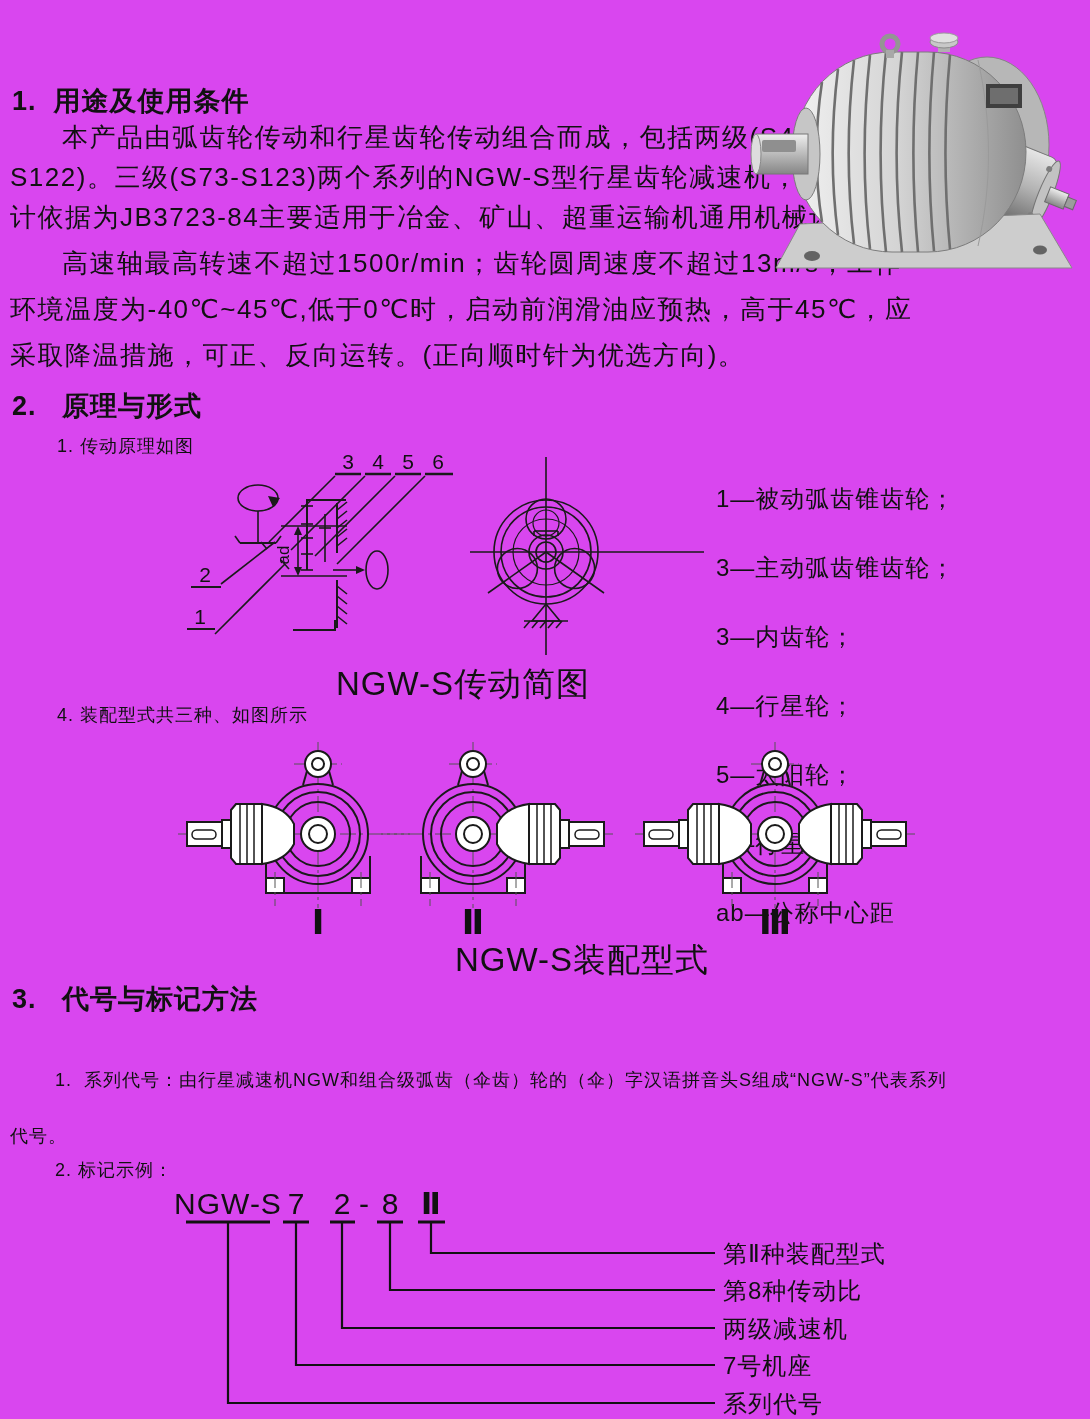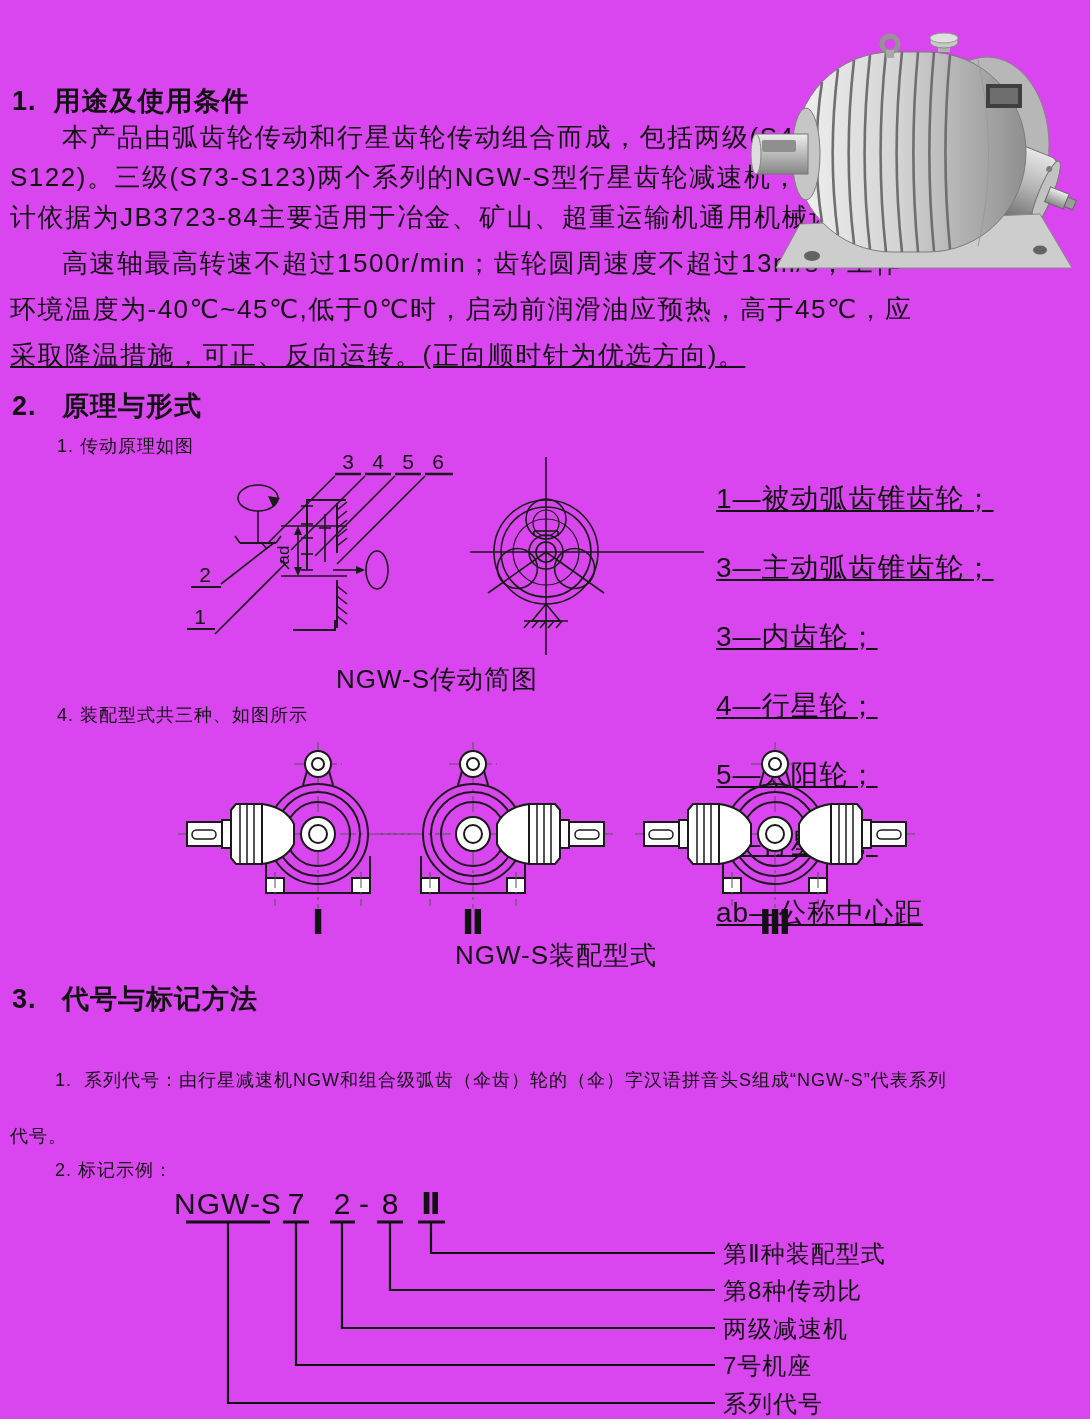--- a/index.html
+++ b/index.html
@@ -5,42 +5,42 @@
   html,body{margin:0;padding:0;background:#e9e9e9;}
   .page{
     position:relative;width:1090px;height:1419px;background:#d946ef;
     font-family:"Liberation Sans","DejaVu Sans",sans-serif;color:#111;
     margin:0 auto;overflow:hidden;
   }
   .abs{position:absolute;white-space:pre;}
   .h{font-weight:bold;font-size:27px;letter-spacing:1px;}
   .body-line{font-size:26px;letter-spacing:1.5px;}
   .sub{font-size:18px;letter-spacing:1px;}
-  .caption{font-size:26px;letter-spacing:1px;text-align:right;}
-  .legend-item{font-size:28px;letter-spacing:1px;height:33px;line-height:33px;white-space:pre;text-decoration:underline;}
+  .caption{font-size:33px;letter-spacing:1px;text-align:right;}
+  .legend-item{font-size:24px;letter-spacing:1px;height:33px;line-height:33px;white-space:pre;}
   svg{display:block;}
   svg text{font-family:"Liberation Sans","DejaVu Sans",sans-serif;fill:#111;}
   .lineart{stroke:#1a1a1a;stroke-width:1.6;fill:none;}
   .lineart2{stroke:#1a1a1a;stroke-width:2;fill:none;}
   .whitepart{stroke:#1a1a1a;stroke-width:2;fill:#ffffff;}
   .cl{stroke:#555;stroke-width:1;fill:none;stroke-dasharray:16 4 3 4;}
 </style>
 </head>
 <body>
 
 <div class="page">
 
   <div class="abs h" style="left:12px;top:83px;">1.  用途及使用条件</div>
 
   <div class="abs body-line" style="left:62px;top:120px;">本产品由弧齿轮传动和行星齿轮传动组合而成，包括两级(S42-</div>
   <div class="abs body-line" style="left:10px;top:160px;">S122)。三级(S73-S123)两个系列的NGW-S型行星齿轮减速机，本产品设</div>
   <div class="abs body-line" style="left:10px;top:200px;">计依据为JB3723-84主要适用于冶金、矿山、超重运输机通用机械设备。</div>
   <div class="abs body-line" style="left:62px;top:246px;">高速轴最高转速不超过1500r/min；齿轮圆周速度不超过13m/s；工作</div>
   <div class="abs body-line" style="left:10px;top:292px;">环境温度为-40℃~45℃,低于0℃时，启动前润滑油应预热，高于45℃，应</div>
-  <div class="abs body-line" style="left:10px;top:338px;text-decoration:underline;">采取降温措施，可正、反向运转。(正向顺时针为优选方向)。</div>
+  <div class="abs body-line" style="left:10px;top:338px;">采取降温措施，可正、反向运转。(正向顺时针为优选方向)。</div>
 
   <svg class="abs" style="left:742px;top:30px;" width="345" height="258" viewBox="0 0 345 258">
     <defs>
       <linearGradient id="gBody" x1="0" y1="0" x2="1" y2="0">
         <stop offset="0" stop-color="#f1f1f1"></stop>
           <stop offset="0.45" stop-color="#d4d4d4"></stop>
           <stop offset="1" stop-color="#8f8f8f"></stop>
       </linearGradient>
       <linearGradient id="gMotor" x1="0" y1="0" x2="0" y2="1">
         <stop offset="0" stop-color="#e6e6e6"></stop>

